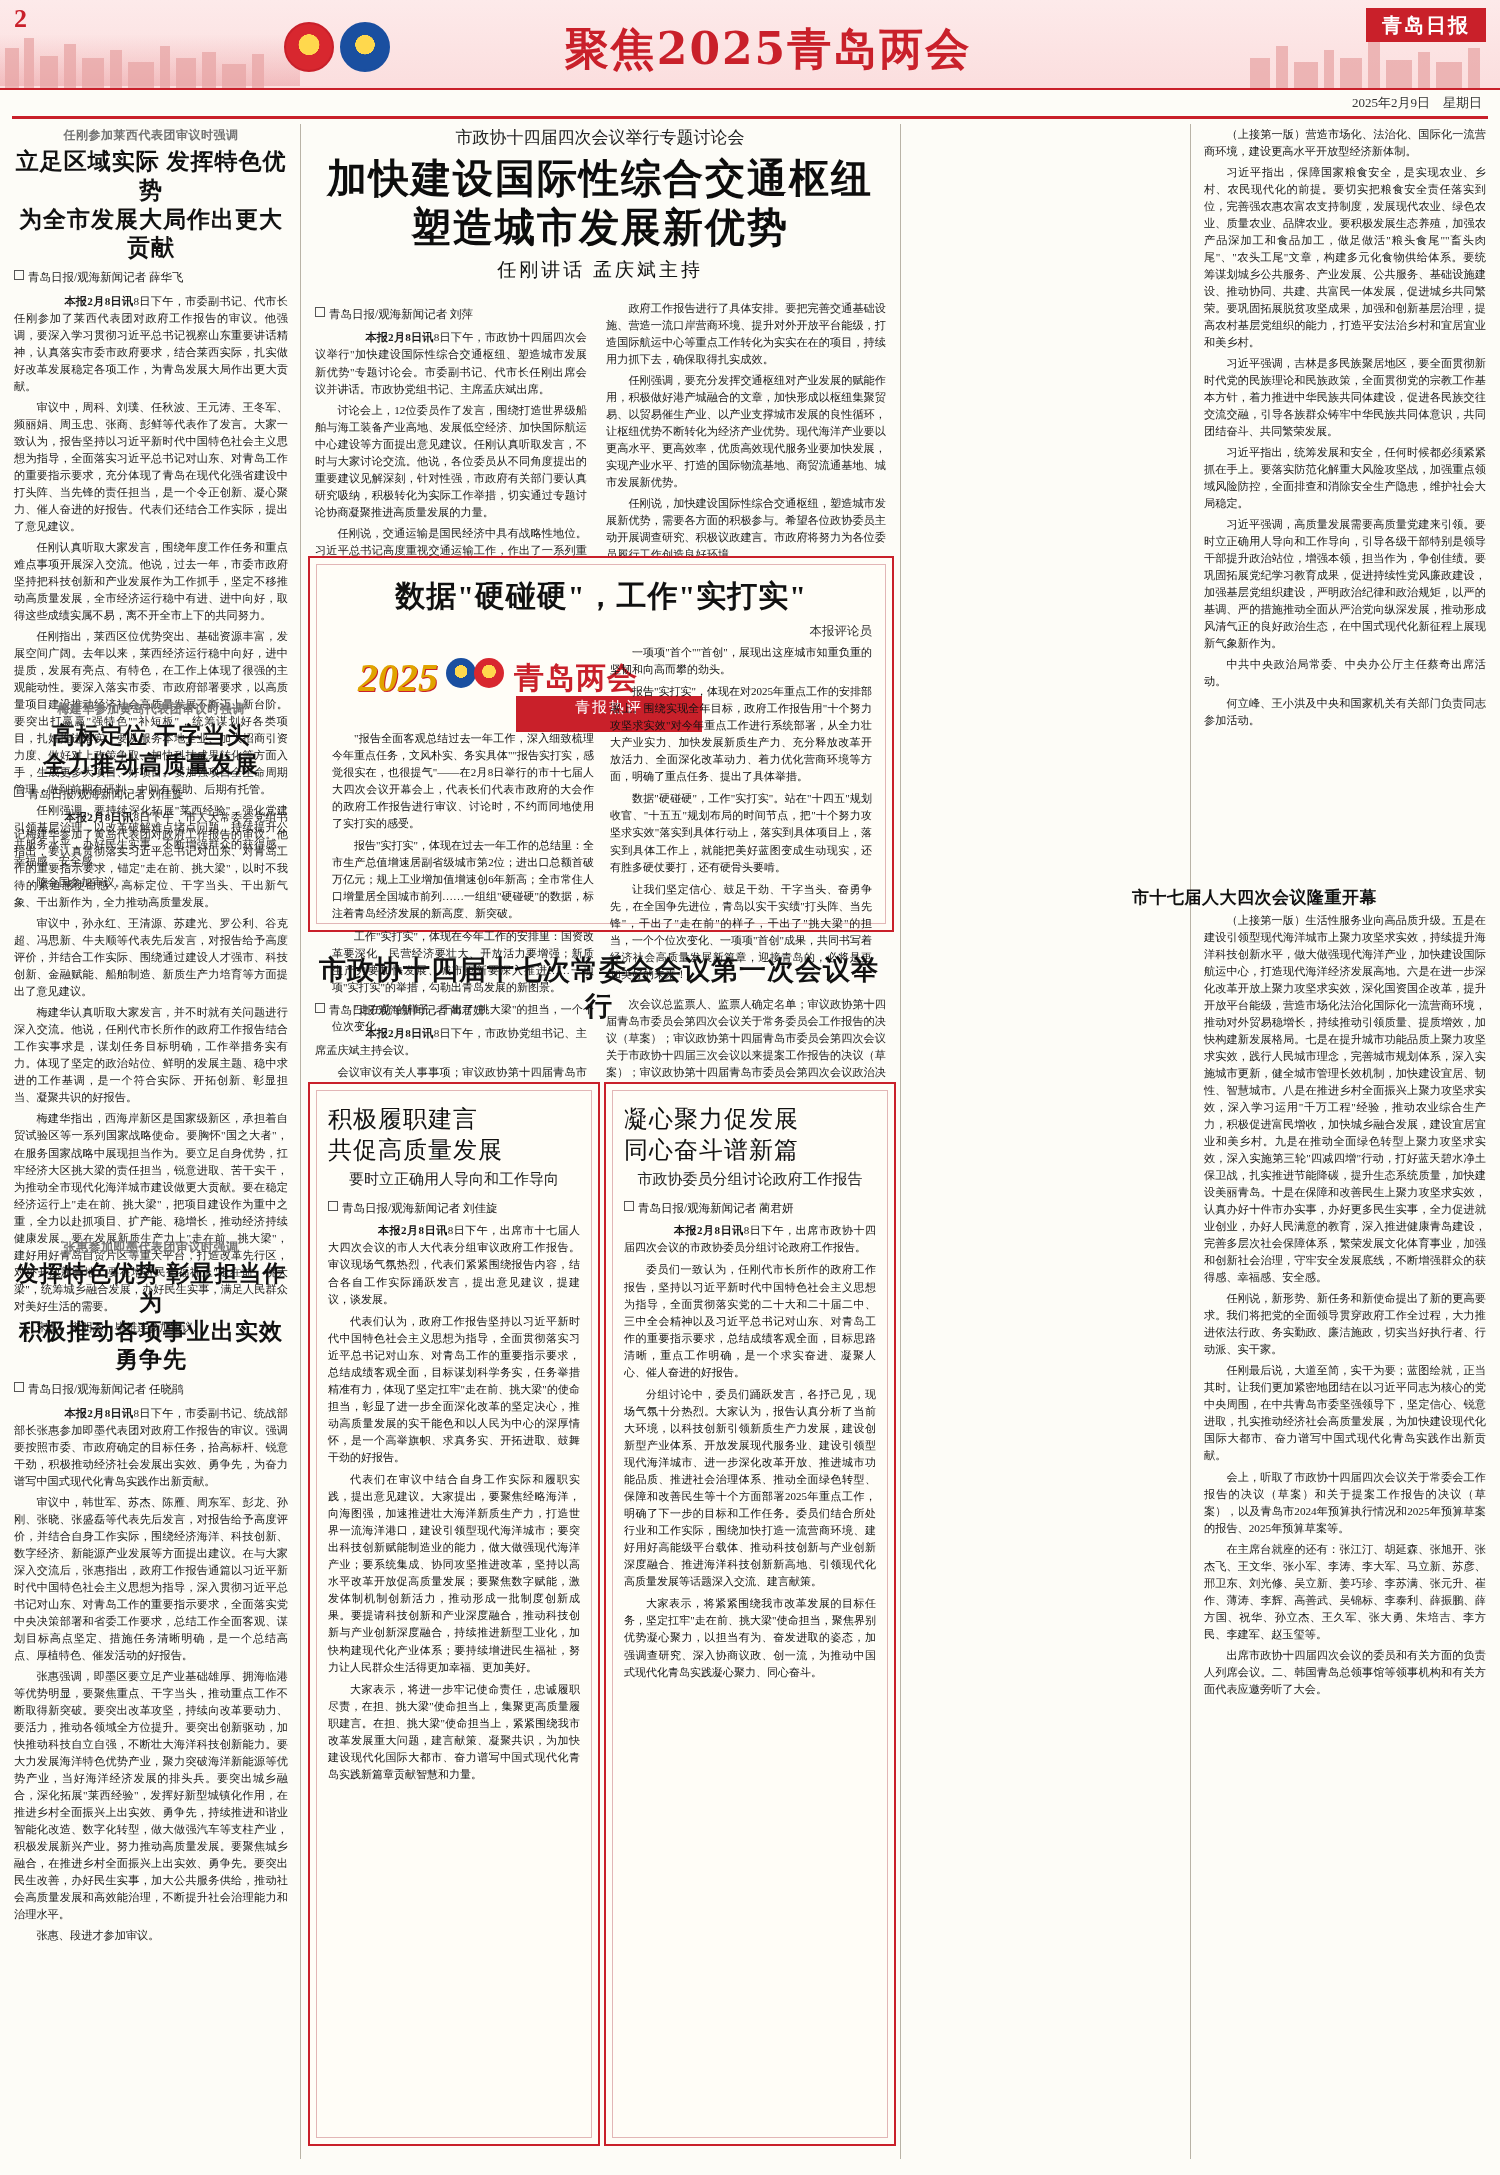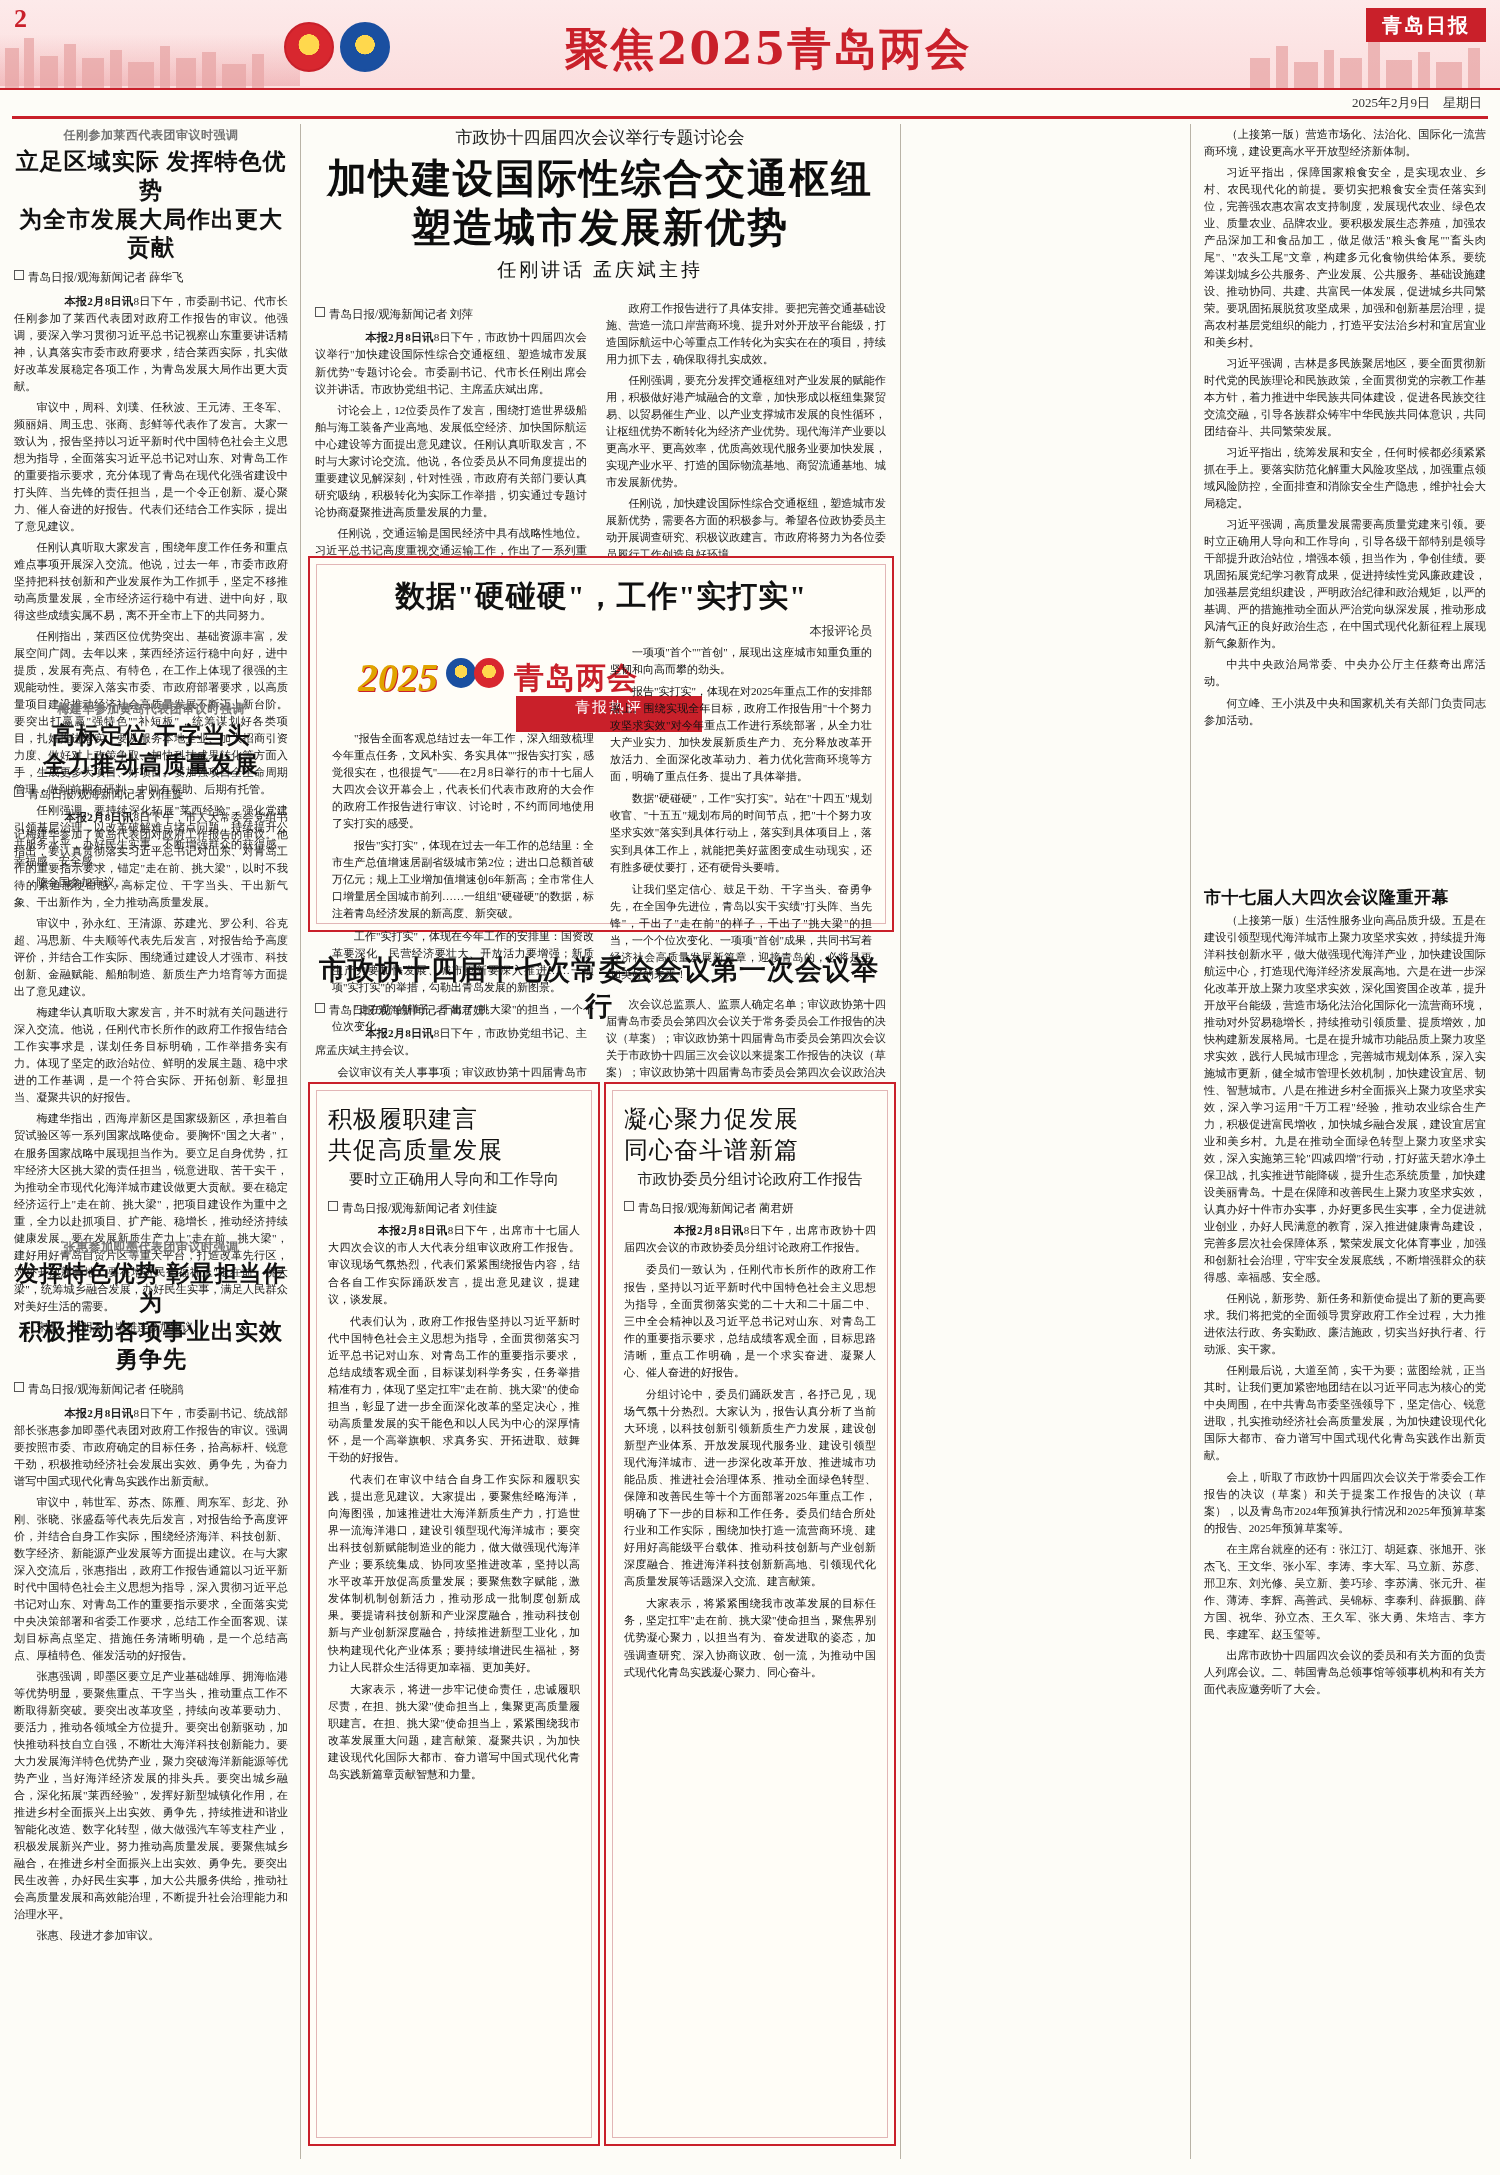--- a/index.html
+++ b/index.html
@@ -265,21 +265,21 @@
   <div class="col" style="left:1204px;top:126px;width:282px;">
     <p><span class="cont">（上接第一版）</span><span>营造市场化、法治化、国际化一流营商环境，建设更高水平开放型经济新体制。</span></p>
     <p>习近平指出，保障国家粮食安全，是实现农业、乡村、农民现代化的前提。要切实把粮食安全责任落实到位，完善强农惠农富农支持制度，发展现代农业、绿色农业、质量农业、品牌农业。要积极发展生态养殖，加强农产品深加工和食品加工，做足做活"粮头食尾""畜头肉尾"、"农头工尾"文章，构建多元化食物供给体系。要统筹谋划城乡公共服务、产业发展、公共服务、基础设施建设、推动协同、共建、共富民一体发展，促进城乡共同繁荣。要巩固拓展脱贫攻坚成果，加强和创新基层治理，提高农村基层党组织的能力，打造平安法治乡村和宜居宜业和美乡村。</p>
     <p>习近平强调，吉林是多民族聚居地区，要全面贯彻新时代党的民族理论和民族政策，全面贯彻党的宗教工作基本方针，着力推进中华民族共同体建设，促进各民族交往交流交融，引导各族群众铸牢中华民族共同体意识，共同团结奋斗、共同繁荣发展。</p>
     <p>习近平指出，统筹发展和安全，任何时候都必须紧紧抓在手上。要落实防范化解重大风险攻坚战，加强重点领域风险防控，全面排查和消除安全生产隐患，维护社会大局稳定。</p>
     <p>习近平强调，高质量发展需要高质量党建来引领。要时立正确用人导向和工作导向，引导各级干部特别是领导干部提升政治站位，增强本领，担当作为，争创佳绩。要巩固拓展党纪学习教育成果，促进持续性党风廉政建设，加强基层党组织建设，严明政治纪律和政治规矩，以严的基调、严的措施推动全面从严治党向纵深发展，推动形成风清气正的良好政治生态，在中国式现代化新征程上展现新气象新作为。</p>
     <p>中共中央政治局常委、中央办公厅主任蔡奇出席活动。</p>
     <p>何立峰、王小洪及中央和国家机关有关部门负责同志参加活动。</p>
   </div>
 
-  <div style="position:absolute;left:1204px;top:880px;width:282px;">
+  <div style="position:absolute;left:1132px;top:880px;width:282px;">
     <div class="r-head">市十七届人大四次会议隆重开幕</div>
   </div>
 
   <div class="col" style="left:1204px;top:912px;width:282px;">
     <p><span class="cont">（上接第一版）</span><span>生活性服务业向高品质升级。五是在建设引领型现代海洋城市上聚力攻坚求实效，持续提升海洋科技创新水平，做大做强现代海洋产业，加快建设国际航运中心，打造现代海洋经济发展高地。六是在进一步深化改革开放上聚力攻坚求实效，深化国资国企改革，提升开放平台能级，营造市场化法治化国际化一流营商环境，推动对外贸易稳增长，持续推动引领质量、提质增效，加快构建新发展格局。七是在提升城市功能品质上聚力攻坚求实效，践行人民城市理念，完善城市规划体系，深入实施城市更新，健全城市管理长效机制，加快建设宜居、韧性、智慧城市。八是在推进乡村全面振兴上聚力攻坚求实效，深入学习运用"千万工程"经验，推动农业综合生产力，积极促进富民增收，加快城乡融合发展，建设宜居宜业和美乡村。九是在推动全面绿色转型上聚力攻坚求实效，深入实施第三轮"四减四增"行动，打好蓝天碧水净土保卫战，扎实推进节能降碳，提升生态系统质量，加快建设美丽青岛。十是在保障和改善民生上聚力攻坚求实效，认真办好十件市办实事，办好更多民生实事，全力促进就业创业，办好人民满意的教育，深入推进健康青岛建设，完善多层次社会保障体系，繁荣发展文化体育事业，加强和创新社会治理，守牢安全发展底线，不断增强群众的获得感、幸福感、安全感。</span></p>
     <p>任刚说，新形势、新任务和新使命提出了新的更高要求。我们将把党的全面领导贯穿政府工作全过程，大力推进依法行政、务实勤政、廉洁施政，切实当好执行者、行动派、实干家。</p>
     <p>任刚最后说，大道至简，实干为要；蓝图绘就，正当其时。让我们更加紧密地团结在以习近平同志为核心的党中央周围，在中共青岛市委坚强领导下，坚定信心、锐意进取，扎实推动经济社会高质量发展，为加快建设现代化国际大都市、奋力谱写中国式现代化青岛实践作出新贡献。</p>
     <p>会上，听取了市政协十四届四次会议关于常委会工作报告的决议（草案）和关于提案工作报告的决议（草案），以及青岛市2024年预算执行情况和2025年预算草案的报告、2025年预算草案等。</p>
     <p>在主席台就座的还有：张江汀、胡延森、张旭开、张杰飞、王文华、张小军、李涛、李大军、马立新、苏彦、邢卫东、刘光修、吴立新、姜巧珍、李苏满、张元升、崔作、薄涛、李辉、高善武、吴锦标、李泰利、薛振鹏、薛方国、祝华、孙立杰、王久军、张大勇、朱培吉、李方民、李建军、赵玉玺等。</p>
     <p>出席市政协十四届四次会议的委员和有关方面的负责人列席会议。二、韩国青岛总领事馆等领事机构和有关方面代表应邀旁听了大会。</p>

